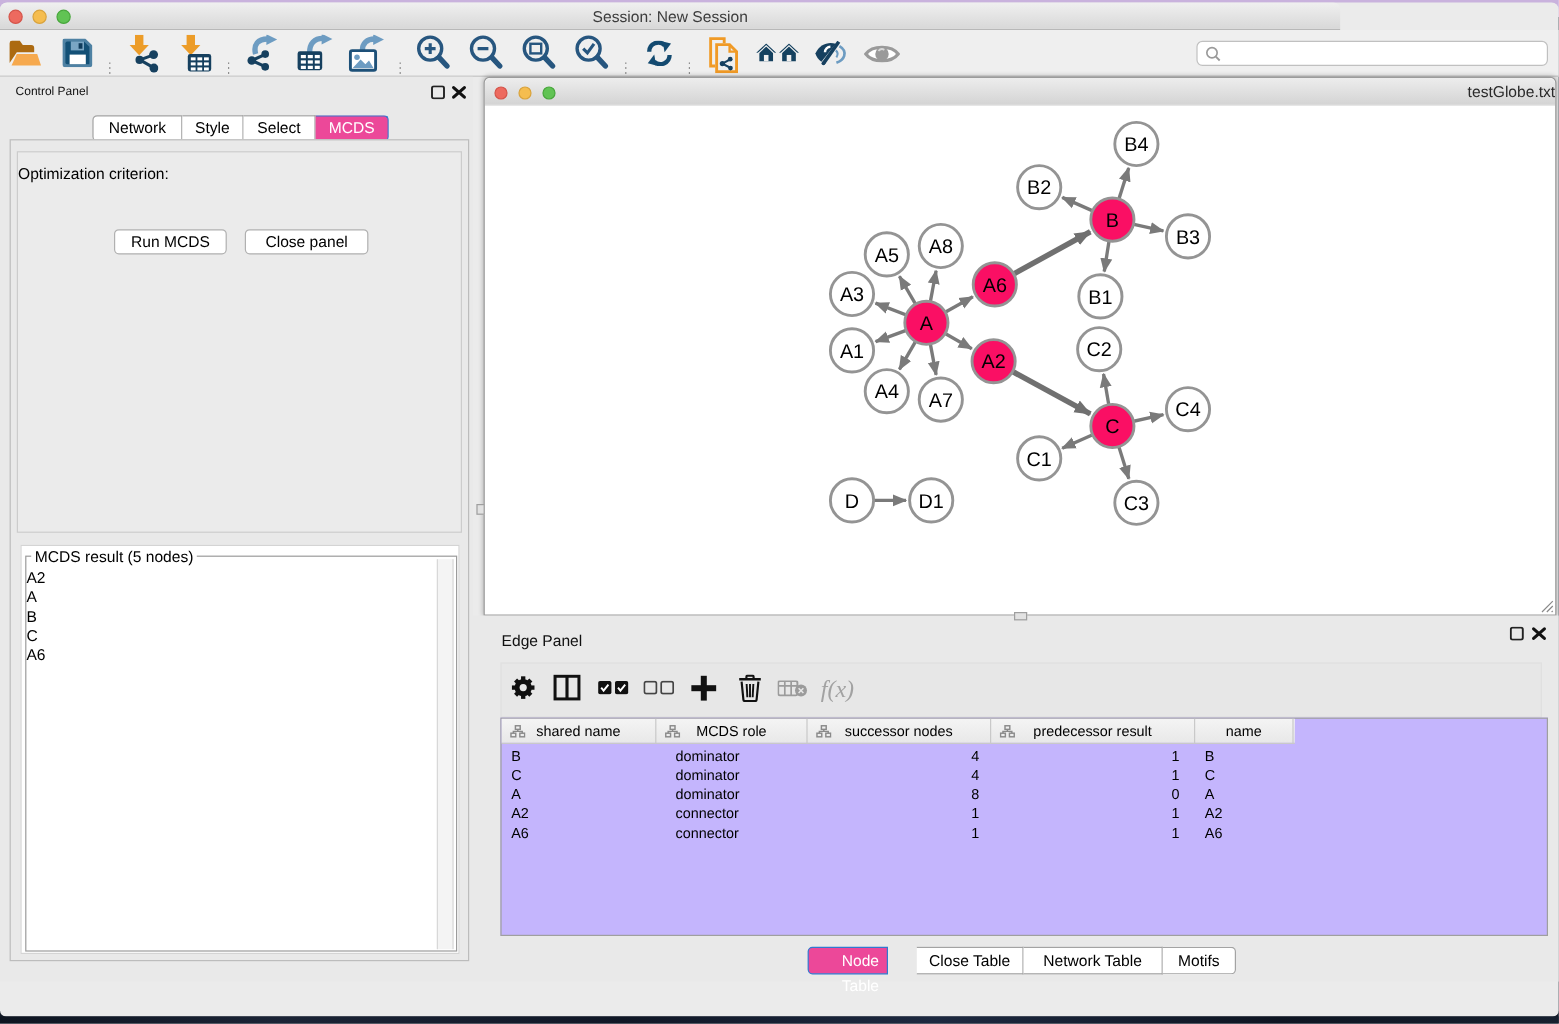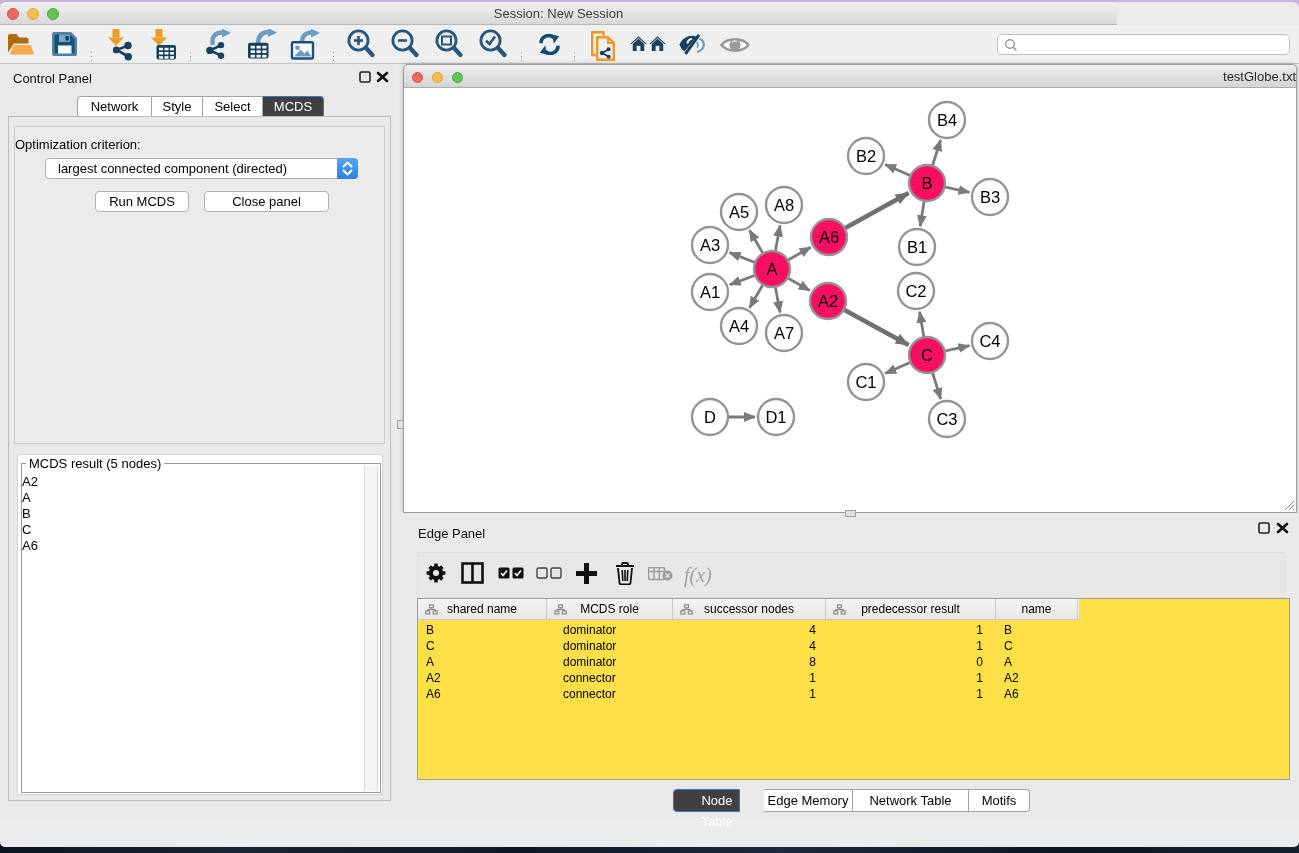--- a/index.html
+++ b/index.html
@@ -9,43 +9,43 @@
 #app { position:absolute; left:0; top:2px; width:1299px; height:845px; background:#ebebeb; border-radius:6px 6px 5px 5px; }
 #bottomstrip { position:absolute; left:0; top:847px; width:1299px; height:6px; background:linear-gradient(90deg,#0d1420,#1b2436 18%,#101726 40%,#1d2940 60%,#0e1522 82%,#16202f); }
 #titlebar { position:absolute; left:0; top:0; width:1117px; height:23px; background:linear-gradient(#f0f0f0,#d8d8d8); border-bottom:1px solid #b8b8b8; border-radius:6px 6px 0 0; }
 .light { position:absolute; top:6px; width:12px; height:12px; border-radius:50%; }
 #titlebar .t { position:absolute; top:4px; width:100%; text-align:center; font-size:13px; color:#3c3c3c; }
 #toolbar { position:absolute; left:0; top:23px; width:1299px; height:39px; background:#efefef; border-bottom:1px solid #c4c4c4; }
 .sep { position:absolute; top:27px; height:33px; width:1px; background-image:repeating-linear-gradient(#8f8f8f 0 1.5px, transparent 1.5px 4px); }
 .ticon { position:absolute; top:27px; }
 
 #cp { position:absolute; left:0; top:62px; width:394px; height:754px; background:#e9e9e9; }
-#cp .hdr { position:absolute; left:13px; top:7px; font-size:13px; color:#111; }
+#cp .hdr { position:absolute; left:13px; top:7px; font-size:10px; color:#111; }
 .tabrow { position:absolute; font-size:13px; }
 .tab { position:absolute; top:0; height:22px; background:#fff; border:1px solid #a3a3a3; border-left:none; color:#000; text-align:center; line-height:20px; }
 .tab.first { border-left:1px solid #a3a3a3; border-radius:4px 0 0 4px; }
 .tab.last { border-radius:0 4px 4px 0; }
-.tab.sel { background:#404040; color:#fff; border-color:#3079d0; }
+.tab.sel { background:#ec4899; color:#fff; border-color:#3079d0; }
 #cpouter { position:absolute; left:8px; top:52px; width:383px; height:685px; border:1px solid #bcbcbc; background:#e9e9e9; }
 #cpinner { position:absolute; left:5px; top:9px; width:371px; height:318px; border:1px solid #cccccc; background:#ebebeb; }
 .btn { position:absolute; background:#ffffff; border:1px solid #b0b0b0; border-radius:4px; font-size:13px; text-align:center; color:#000; }
 #resultbox { position:absolute; left:17px; top:390px; width:366px; height:341px; background:#fff; border:1px solid #d4d4d4; }
 #fieldset { position:absolute; left:3px; top:8px; width:360px; height:330px; border:1px solid #9b9b9b; }
 #legend { position:absolute; left:4px; top:-8px; background:#fff; padding:0 3px; font-size:13px; color:#000; }
 #mlist { position:absolute; left:4px; top:19px; font-size:13px; line-height:16px; color:#000; }
 #sbtrack { position:absolute; right:4px; top:11px; width:14px; height:325px; background:#f4f4f4; border-left:1px solid #d8d8d8; border-right:1px solid #d8d8d8; }
 
 #nw { position:absolute; left:403px; top:62px; width:894px; height:449px; background:#fff; border:1px solid #9c9c9c; border-radius:5px 5px 0 0; box-shadow:0 0 4px rgba(0,0,0,0.25); }
 #nwtitle { position:absolute; left:0; top:0; width:100%; height:23px; background:linear-gradient(#ededed,#d4d4d4); border-bottom:1px solid #ababab; border-radius:5px 5px 0 0; }
 #nwtitle .t { position:absolute; top:4px; width:100%; text-align:right; font-size:13px; color:#2a2a2a; }
 
 #tp { position:absolute; left:394px; top:511px; width:905px; height:305px; background:#e9e9e9; }
 #tp .hdr { position:absolute; left:24px; top:13px; font-size:13px; color:#111; }
 #tptools { position:absolute; left:23px; top:39px; width:868px; height:46px; background:#e7e7e7; border:1px solid #e0e0e0; }
-#tbl { position:absolute; left:23px; top:85px; width:873px; height:182px; background:#fde047; border:1px solid #9f9f9f; font-size:12px; }
+#tbl { position:absolute; left:23px; top:85px; width:873px; height:182px; background:#c4b5fd; border:1px solid #9f9f9f; font-size:12px; }
 #thead { position:absolute; left:0; top:0; height:21px; background:linear-gradient(#f4f4f4,#e8e8e8); border-bottom:1px solid #c9c9c9; }
 .thcell { position:absolute; top:0; height:21px; border-right:1px solid #c9c9c9; text-align:center; line-height:21px; color:#000; }
 .trow { position:absolute; height:16px; line-height:16px; }
 
 #btabs { position:absolute; font-size:13px; }
 
 #status { position:absolute; left:0; top:815px; width:1299px; height:29px; background:#ececec; border-top:1px solid #c2c2c2; border-radius:0 0 5px 5px; }
 #memBtn { position:absolute; right:10px; top:5px; width:71px; height:23px; background:#fff; border:1px solid #b9b9b9; border-radius:3px; font-size:11px; color:#000; }
 #listBtn { position:absolute; left:10px; top:6px; width:27px; height:21px; background:#f5f5f5; border:1px solid #a8a8a8; border-radius:2px; }
 .ck { position:absolute; font-size:13px; color:#000; }
@@ -232,31 +232,22 @@
         </svg></div>
     <div class="tabrow" style="left:77px;top:32px;">
       <div class="tab first" style="left:0;width:75px;">Network</div>
       <div class="tab" style="left:75px;width:51px;">Style</div>
       <div class="tab" style="left:126px;width:60px;">Select</div>
       <div class="tab sel last" style="left:186px;width:61px;">MCDS</div>
     </div>
     <div id="cpouter">
       <div id="cpinner">
         <div style="position:absolute;top:10px;width:100%;font-size:13px;">Optimization criterion:</div>
-        <div class="btn" style="left:30px;top:31px;width:313px;height:21px;text-align:left;">
-          <span style="position:absolute;left:12px;top:2px;">largest connected component (directed)</span>
-          <div style="position:absolute;right:-1px;top:-1px;width:21px;height:21px;background:linear-gradient(#55a4f7,#2e7fe8);border-radius:0 4px 4px 0;">
-            <svg width="21" height="21" viewBox="0 0 21 21">
-                <path d="M6.5 8.5 L10.5 4.5 L14.5 8.5" fill="none" stroke="#fff" stroke-width="2" stroke-linecap="round" stroke-linejoin="round"></path>
-                <path d="M6.5 12.5 L10.5 16.5 L14.5 12.5" fill="none" stroke="#fff" stroke-width="2" stroke-linecap="round" stroke-linejoin="round"></path>
-              </svg>
-          </div>
-        </div>
         <div class="btn" style="left:80px;top:64px;width:94px;height:21px;line-height:19px;">Run MCDS</div>
-        <div class="btn" style="left:189px;top:64px;width:125px;height:21px;line-height:19px;">Close panel</div>
+        <div class="btn" style="left:189px;top:64px;width:103px;height:21px;line-height:19px;">Close panel</div>
       </div>
     </div>
     <div id="resultbox">
       <div id="fieldset">
           <div id="legend">MCDS result (5 nodes)</div>
         </div>
       <div id="mlist">A2<br>A<br>B<br>C<br>A6</div>
       <div id="sbtrack"></div>
     </div>
   </div>
@@ -470,21 +461,21 @@
         <div class="trow" style="left:408px;top:71px;width:157px;text-align:right;">1</div>
         <div class="trow" style="left:586px;top:71px;">A2</div>
       <div class="trow" style="left:8px;top:87px;">A6</div>
         <div class="trow" style="left:145px;top:87px;">connector</div>
         <div class="trow" style="left:255px;top:87px;width:143px;text-align:right;">1</div>
         <div class="trow" style="left:408px;top:87px;width:157px;text-align:right;">1</div>
         <div class="trow" style="left:586px;top:87px;">A6</div>
     </div>
     <div id="btabs" style="left:279px;top:276px;">
       <div class="tab first sel" style="left:0;width:67px;height:23px;line-height:21px;padding-left:21px;">Node Table</div>
-      <div class="tab" style="left:91px;width:89px;height:23px;line-height:21px;">Edge Memory</div>
+      <div class="tab" style="left:91px;width:89px;height:23px;line-height:21px;">Close Table</div>
       <div class="tab" style="left:180px;width:116px;height:23px;line-height:21px;">Network Table</div>
       <div class="tab last" style="left:296px;width:61px;height:23px;line-height:21px;">Motifs</div>
     </div>
   </div>
   <div class="abs" style="left:397px;top:418px;width:7px;height:9px;background:#e2e2e2;border:1px solid #9f9f9f;"></div>
   <div class="abs" style="left:845px;top:508px;width:11px;height:7px;background:#e2e2e2;border:1px solid #9f9f9f;"></div>
 </div>
 <div id="bottomstrip"></div>
 
 </body></html>

